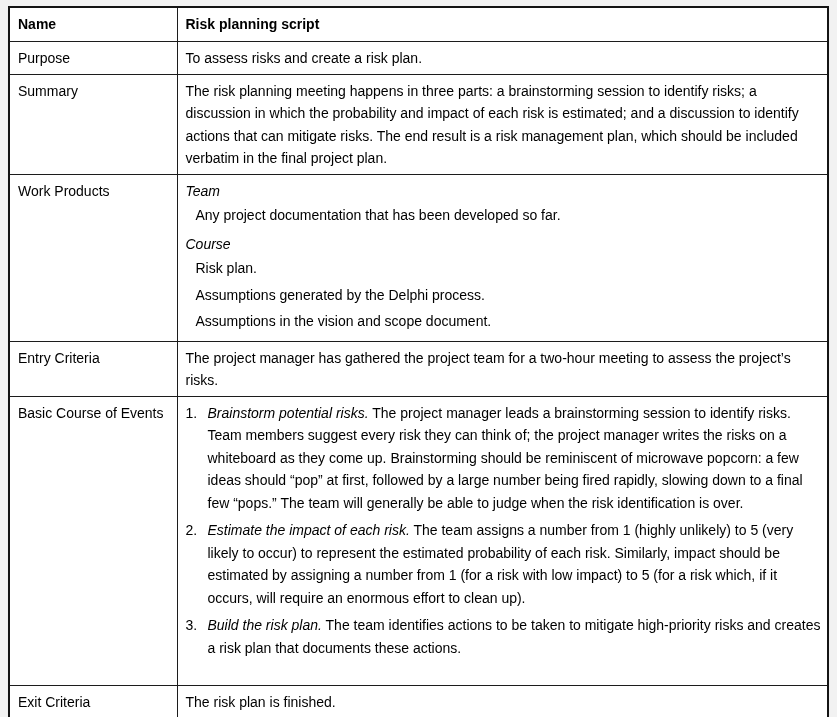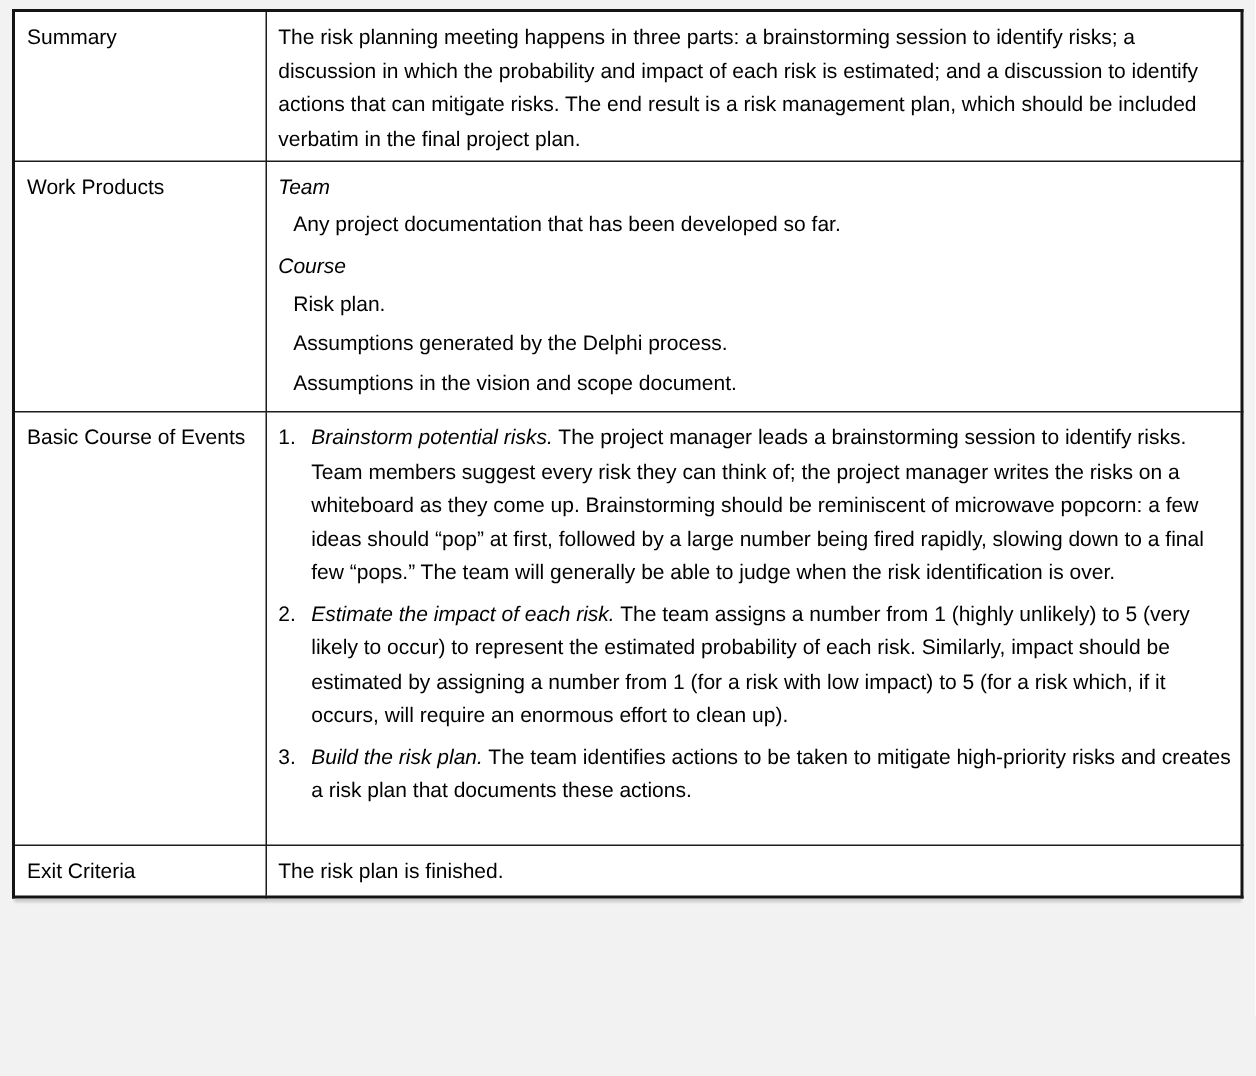--- a/index.html
+++ b/index.html
@@ -73,21 +73,33 @@
 <body>
 
 <div class="page">
   <table class="script-table">
     <colgroup>
         <col class="c1">
         <col class="c2">
       </colgroup>
 
     <tbody>
+        <tr class="r-head">
+      <th>Name</th>
+      <th>Risk planning script</th>
+    </tr>
 
+    <tr class="r-purpose">
+      <td>
+            <span class="cell-label">Purpose</span>
+          </td>
+      <td>
+            <p class="para">To assess risks and create a risk plan.</p>
+          </td>
+    </tr>
 
     <tr class="r-summary">
       <td>
             <span class="cell-label">Summary</span>
           </td>
       <td>
             <p class="para">The risk planning meeting happens in three parts: a brainstorming session to identify risks; a discussion in which the probability and impact of each risk is estimated; and a discussion to identify actions that can mitigate risks. The end result is a risk management plan, which should be included verbatim in the final project plan.</p>
           </td>
     </tr>
 
@@ -98,20 +110,28 @@
       <td>
         <p class="io-head">Team</p>
         <p class="io-item">Any project documentation that has been developed so far.</p>
         <p class="io-head">Course</p>
         <p class="io-item">Risk plan.</p>
         <p class="io-item">Assumptions generated by the Delphi process.</p>
         <p class="io-item">Assumptions in the vision and scope document.</p>
       </td>
     </tr>
 
+    <tr class="r-entry">
+      <td>
+            <span class="cell-label">Entry Criteria</span>
+          </td>
+      <td>
+            <p class="para">The project manager has gathered the project team for a two-hour meeting to assess the project’s risks.</p>
+          </td>
+    </tr>
 
     <tr class="r-basic">
       <td>
             <span class="cell-label">Basic Course of Events</span>
           </td>
       <td>
         <div class="li">
           <span class="num">1.</span>
           <span class="li-body"><em class="lead">Brainstorm potential risks.</em> <span>The project manager leads a brainstorming session to identify risks. Team members suggest every risk they can think of; the project manager writes the risks on a whiteboard as they come up. Brainstorming should be reminiscent of microwave popcorn: a few ideas should “pop” at first, followed by a large number being fired rapidly, slowing down to a final few “pops.” The team will generally be able to judge when the risk identification is over.</span></span>
         </div>

